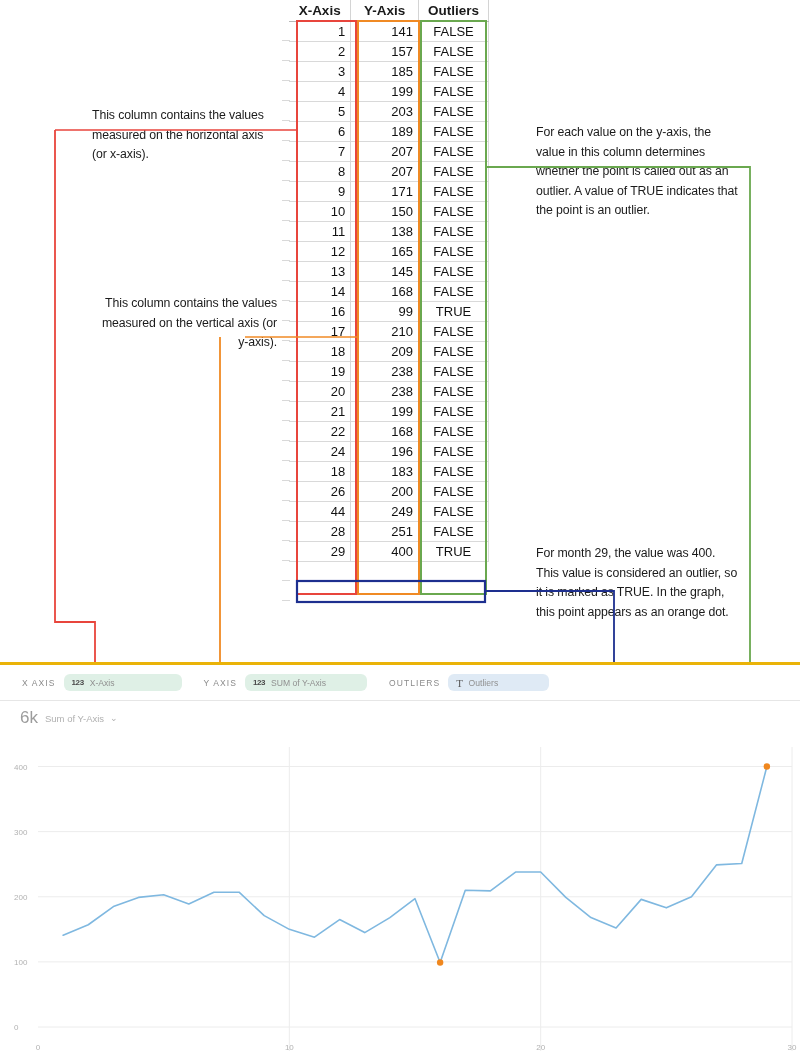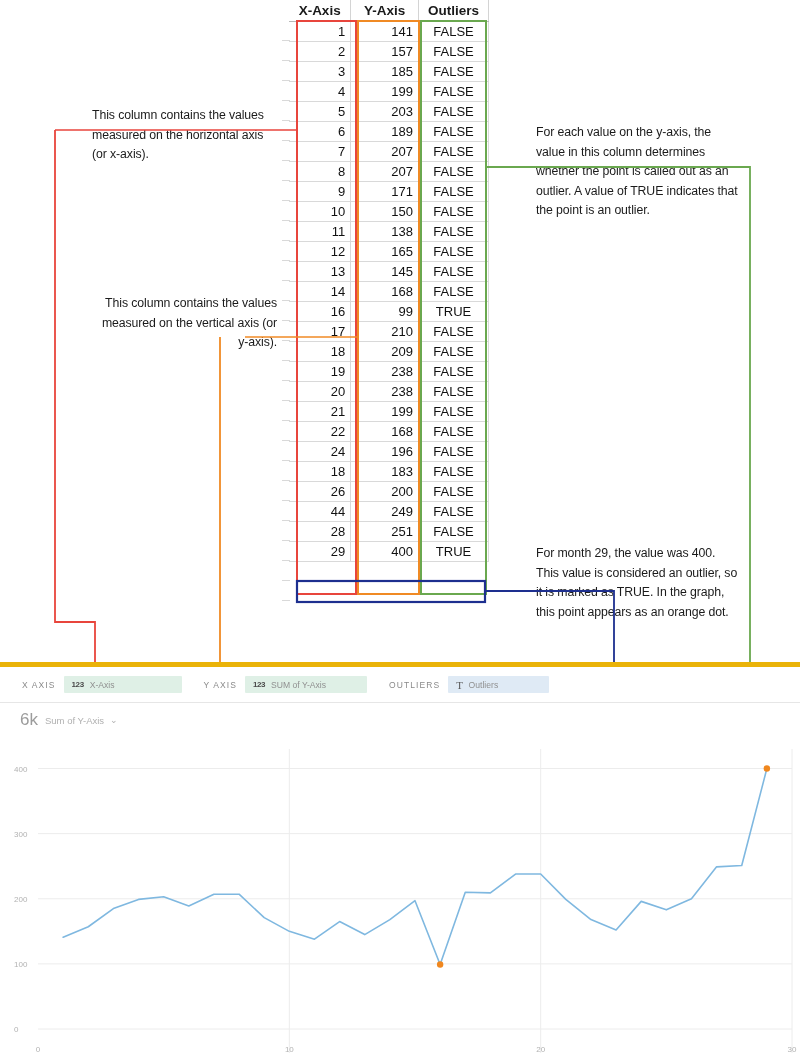--- a/index.html
+++ b/index.html
@@ -61,39 +61,39 @@
   #note-m { left: 536px; top: 544px; width: 205px; text-align: left; }
 
   
   #overlay { position: absolute; left: 0; top: 0; width: 800px; height: 1055px; pointer-events: none; }
 
   
   #chart-panel {
     position: absolute; left: 0px; top: 662px;
     width: 800px; height: 393px;
     background: #ffffff;
-    border-top: 5px solid #eab308;
+    border-top: 3px solid #eab308;
   }
   #fieldbar {
     position: relative;
     height: 36px;
     border-bottom: 1px solid #e6e6e6;
     display: flex; align-items: center;
     padding-left: 22px;
   }
   .well-label {
     font-size: 8.5px; letter-spacing: 1.1px;
     color: #8a8a8a; font-weight: normal;
     margin-right: 8px; white-space: nowrap;
   }
   .pill {
     height: 17px;
     display: flex; align-items: center;
     padding: 0 8px; margin-right: 22px;
-    border-radius: 1px;
+    border-radius: 6px;
     white-space: nowrap;
   }
   .pill.green { background: #dff0e6; width: 118px; }
   .pill.green2 { background: #dff0e6; width: 122px; }
   .pill.blue  { background: #dfeaf5; width: 101px; }
   .pill .glyph {
     font-size: 8px; font-weight: bold; color: #4a4a4a;
     margin-right: 6px; letter-spacing: -0.4px;
   }
   .pill .glyph.t { font-size: 11px; font-weight: normal; font-family: "Liberation Serif", serif; color: #5a5a5a; }

